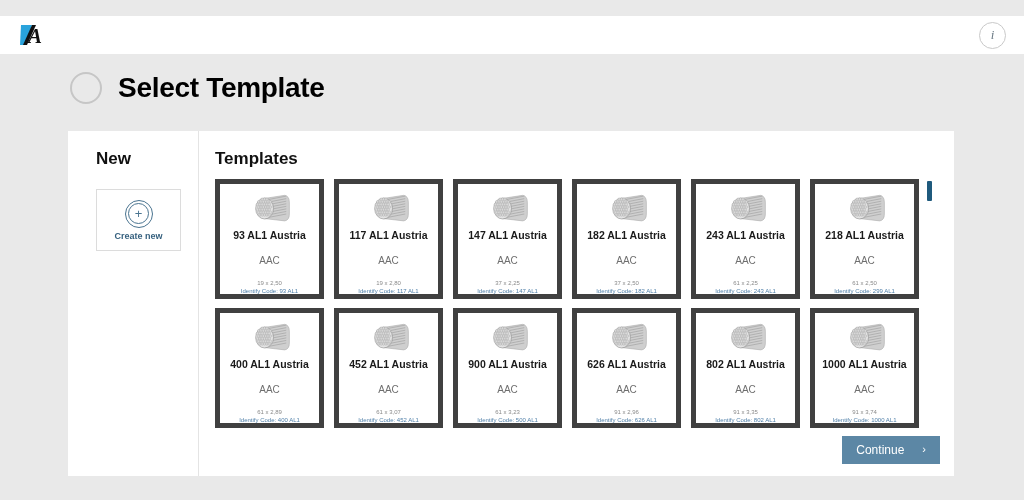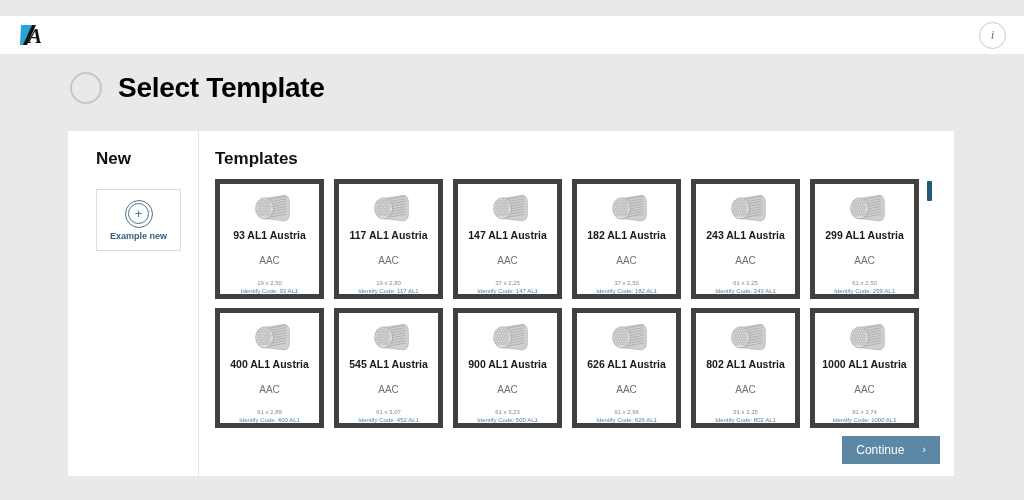--- a/index.html
+++ b/index.html
@@ -167,21 +167,21 @@
 
 <div class="card">
   <div class="card-inner">
 
     <div class="panel-new">
       <div class="panel-title">New</div>
       <div class="create-tile">
         <span class="ring-outer">
           <span class="ring-inner">+</span>
         </span>
-        <span class="create-label">Example new</span>
+        <span class="create-label">Create new</span>
       </div>
     </div>
 
     <div class="panel-templates">
       <div class="templates-head">
         <div class="panel-title">Templates</div>
       </div>
 
       <div class="grid-scroll">
         <div class="grid" id="template-grid">
@@ -509,21 +509,21 @@
                 <circle cx="20.5" cy="25" r="1.7" fill="#d9d9d9" stroke="#9a9a9a" stroke-width="0.4"></circle>
                 <circle cx="23.5" cy="25" r="1.7" fill="#d9d9d9" stroke="#9a9a9a" stroke-width="0.4"></circle>
                 <circle cx="26.5" cy="25" r="1.7" fill="#d9d9d9" stroke="#9a9a9a" stroke-width="0.4"></circle>
                 <circle cx="29.5" cy="25" r="1.7" fill="#d9d9d9" stroke="#9a9a9a" stroke-width="0.4"></circle>
                 <circle cx="16" cy="28.4" r="1.7" fill="#d9d9d9" stroke="#9a9a9a" stroke-width="0.4"></circle>
                 <circle cx="19" cy="28.4" r="1.7" fill="#d9d9d9" stroke="#9a9a9a" stroke-width="0.4"></circle>
                 <circle cx="22" cy="28.4" r="1.7" fill="#d9d9d9" stroke="#9a9a9a" stroke-width="0.4"></circle>
                 <circle cx="25" cy="28.4" r="1.7" fill="#d9d9d9" stroke="#9a9a9a" stroke-width="0.4"></circle>
                 <circle cx="28" cy="28.4" r="1.7" fill="#d9d9d9" stroke="#9a9a9a" stroke-width="0.4"></circle>
   </svg>
-              <div class="tpl-name">299 AL1 Austria</div>
+              <div class="tpl-name">218 AL1 Austria</div>
               <div class="tpl-type">AAC</div>
               <div class="tpl-dim">61 x 2,50</div>
               <div class="tpl-code">Identify Code: 299 AL1</div>
             </div>
             <div class="tpl-card">
               <svg class="thumb" viewBox="0 0 58 40">
     <path d="M22 7 L48 3 Q54 4 54 12 L54 27 Q54 35 48 36 L22 33 Z" fill="#cfcfcf" stroke="#a5a5a5" stroke-width="0.7"></path>
     <line x1="24" y1="9" x2="50" y2="4" stroke="#9e9e9e" stroke-width="0.8"></line>
                 <line x1="24" y1="12.3" x2="50" y2="7.300000000000001" stroke="#9e9e9e" stroke-width="0.8"></line>
                 <line x1="24" y1="15.6" x2="50" y2="10.6" stroke="#9e9e9e" stroke-width="0.8"></line>
@@ -621,21 +621,21 @@
                 <circle cx="20.5" cy="25" r="1.7" fill="#d9d9d9" stroke="#9a9a9a" stroke-width="0.4"></circle>
                 <circle cx="23.5" cy="25" r="1.7" fill="#d9d9d9" stroke="#9a9a9a" stroke-width="0.4"></circle>
                 <circle cx="26.5" cy="25" r="1.7" fill="#d9d9d9" stroke="#9a9a9a" stroke-width="0.4"></circle>
                 <circle cx="29.5" cy="25" r="1.7" fill="#d9d9d9" stroke="#9a9a9a" stroke-width="0.4"></circle>
                 <circle cx="16" cy="28.4" r="1.7" fill="#d9d9d9" stroke="#9a9a9a" stroke-width="0.4"></circle>
                 <circle cx="19" cy="28.4" r="1.7" fill="#d9d9d9" stroke="#9a9a9a" stroke-width="0.4"></circle>
                 <circle cx="22" cy="28.4" r="1.7" fill="#d9d9d9" stroke="#9a9a9a" stroke-width="0.4"></circle>
                 <circle cx="25" cy="28.4" r="1.7" fill="#d9d9d9" stroke="#9a9a9a" stroke-width="0.4"></circle>
                 <circle cx="28" cy="28.4" r="1.7" fill="#d9d9d9" stroke="#9a9a9a" stroke-width="0.4"></circle>
   </svg>
-              <div class="tpl-name">545 AL1 Austria</div>
+              <div class="tpl-name">452 AL1 Austria</div>
               <div class="tpl-type">AAC</div>
               <div class="tpl-dim">61 x 3,07</div>
               <div class="tpl-code">Identify Code: 452 AL1</div>
             </div>
             <div class="tpl-card">
               <svg class="thumb" viewBox="0 0 58 40">
     <path d="M22 7 L48 3 Q54 4 54 12 L54 27 Q54 35 48 36 L22 33 Z" fill="#cfcfcf" stroke="#a5a5a5" stroke-width="0.7"></path>
     <line x1="24" y1="9" x2="50" y2="4" stroke="#9e9e9e" stroke-width="0.8"></line>
                 <line x1="24" y1="12.3" x2="50" y2="7.300000000000001" stroke="#9e9e9e" stroke-width="0.8"></line>
                 <line x1="24" y1="15.6" x2="50" y2="10.6" stroke="#9e9e9e" stroke-width="0.8"></line>

